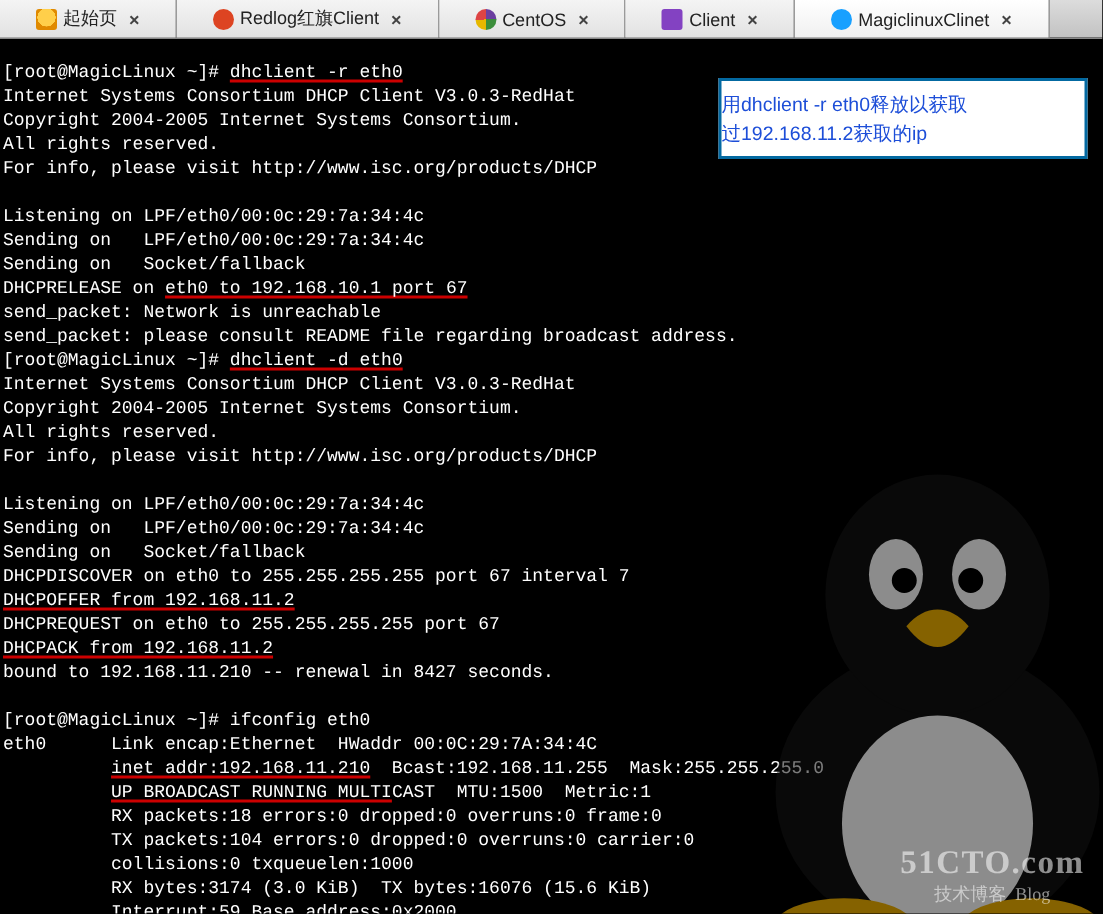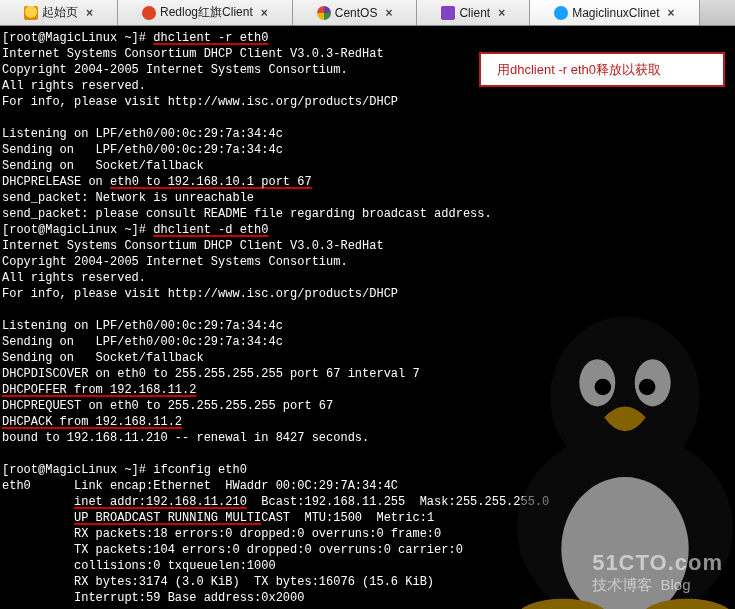--- a/index.html
+++ b/index.html
@@ -39,60 +39,60 @@
 .ico-rl { background:#d42; border-radius:50%; position:relative; }
 .ico-centos { background: conic-gradient(#6b3fa0 0 25%, #3b8e3b 0 50%, #e6b800 0 75%, #d44 0); border-radius:50%; }
 .ico-router { background:#8342c2; border-radius:2px; }
 .ico-magic { background:#18a0ff; border-radius:50%; }
 .term {
   position: absolute;
   top: 26px;
   left: 0;
   width: 735px;
   height: 507px;
-  padding: 4px 2px;
+  padding: 14px 2px;
   white-space: pre;
   line-height: 16px;
   letter-spacing: 0;
 }
 .u { text-decoration: underline; text-decoration-color:#c00; text-decoration-thickness:2px; text-underline-offset:2px; }
 .note {
   position: absolute;
   top: 52px;
   right: 10px;
   width: 246px;
-  border: 2px solid #b91c1c;
+  border: 2px solid #0369a1;
   background: #fff;
-  color: #b91c1c;
+  color: #1d4ed8;
   font-family: "Microsoft YaHei", "SimSun", sans-serif;
   font-size: 13px;
   line-height: 19px;
-  padding: 6px 16px;
+  padding: 6px 0;
   z-index: 3;
 }
 .penguin {
   position: absolute;
   right: -30px;
   bottom: -30px;
   width: 280px;
   height: 360px;
   z-index: 1;
 }
 .penguin svg { width:100%; height:100%; opacity:.55; }
 .wm {
   position: absolute;
   right: 12px;
-  bottom: 14px;
+  bottom: 4px;
   z-index: 2;
-  text-align: left;
+  text-align: center;
   color: rgba(255,255,255,0.55);
-  font-family: Liberation Sans, sans-serif;
+  font-family: Liberation Serif, serif;
 }
 .wm .big { font-size: 22px; font-weight:bold; letter-spacing:1px; }
-.wm .sm { font-size:15px; }
+.wm .sm { font-size:12px; }
 </style>
 </head>
 <body>
 
 <div class="tabbar">
   <div class="tab">
       <span class="ico ico-home"></span>
       <span>起始页</span>
       <span class="close">×</span>
     </div>
@@ -151,20 +151,21 @@
 <span>          </span><span class="u">UP BROADCAST RUNNING MULTI</span><span>CAST  MTU:1500  Metric:1</span>
 <span>          RX packets:18 errors:0 dropped:0 overruns:0 frame:0</span>
 <span>          TX packets:104 errors:0 dropped:0 overruns:0 carrier:0</span>
 <span>          collisions:0 txqueuelen:1000</span>
 <span>          RX bytes:3174 (3.0 KiB)  TX bytes:16076 (15.6 KiB)</span>
 <span>          Interrupt:59 Base address:0x2000</span>
 </div>
 
 <div class="note">
   <div>用dhclient -r eth0释放以获取</div>
+  <div>过192.168.11.2获取的ip</div>
 </div>
 
 <div class="penguin">
 <svg viewBox="0 0 200 260">
   <ellipse cx="100" cy="180" rx="78" ry="70" fill="#111"></ellipse>
   <ellipse cx="100" cy="85" rx="54" ry="58" fill="#111"></ellipse>
   <ellipse cx="100" cy="195" rx="46" ry="52" fill="#fff"></ellipse>
   <ellipse cx="80" cy="75" rx="13" ry="17" fill="#fff"></ellipse>
   <ellipse cx="120" cy="75" rx="13" ry="17" fill="#fff"></ellipse>
   <circle cx="84" cy="78" r="6" fill="#000"></circle>

